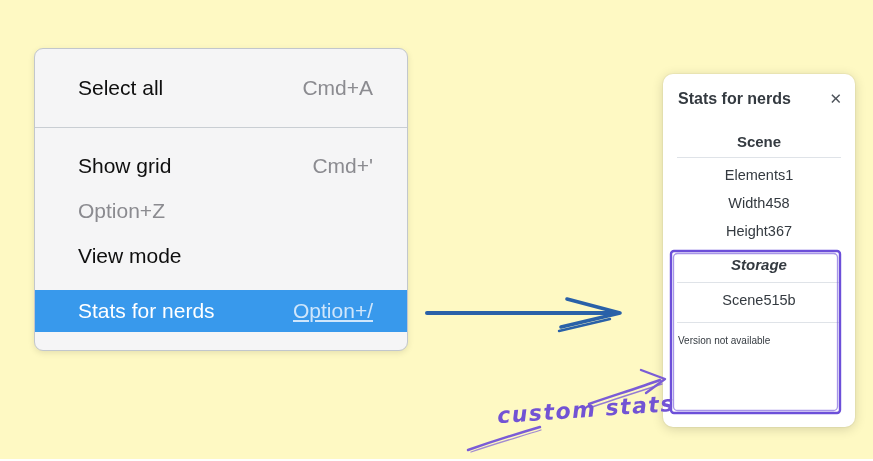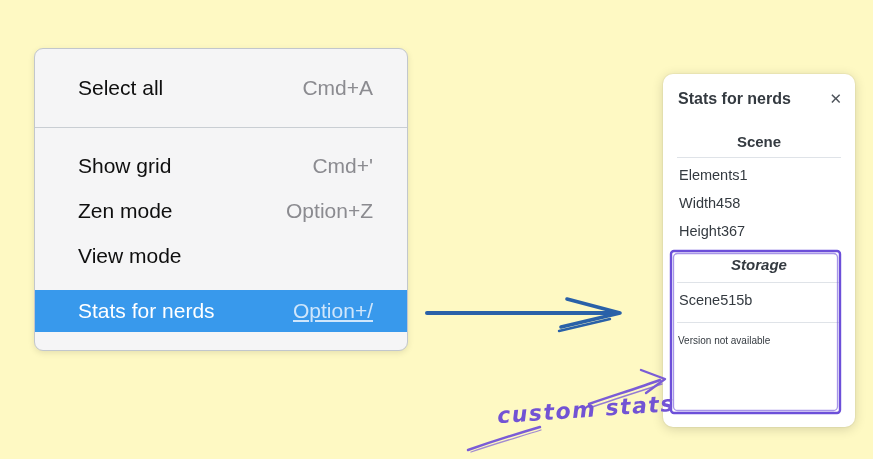--- a/index.html
+++ b/index.html
@@ -49,21 +49,21 @@
   }
   .sec-heading{
     text-align:center;font-weight:700;font-size:15px;line-height:18px;color:#343a40;
   }
   .sec-heading.scene{margin-top:25px;}
   .sec-heading.storage{margin-top:11px;font-style:italic;}
   .sec-heading.version{margin-top:10px;}
   .sec-divider{height:1px;background:#dfe3e8;margin:6px 14px 0 14px;}
   .sec-divider.tight{margin-top:8px;}
   .stat-row{
-    display:flex;justify-content:flex-start;align-items:center;
+    display:flex;justify-content:center;align-items:center;
     padding:0 16px;height:28px;font-size:14.5px;
   }
   .stat-row.firstrow{margin-top:3px;}
   .stat-note{
     padding:9px 16px 0 15px;font-size:10px;line-height:18px;color:#343a40;
   }
 
   
   .overlay{
     position:absolute;left:0;top:0;width:873px;height:461px;
@@ -86,21 +86,20 @@
       <span class="mlabel">Select all</span>
       <span class="mshortcut">Cmd+A</span>
     </div>
     <div class="menu-divider"></div>
     <div class="menu-section2">
       <div class="menu-row">
         <span class="mlabel">Show grid</span>
         <span class="mshortcut">Cmd+'</span>
       </div>
       <div class="menu-row">
-        <span class="mlabel">Zen mode</span>
         <span class="mshortcut">Option+Z</span>
       </div>
       <div class="menu-row">
         <span class="mlabel">View mode</span>
       </div>
       <div class="menu-row selected">
         <span class="mlabel">Stats for nerds</span>
         <span class="mshortcut">Option+/</span>
       </div>
     </div>

